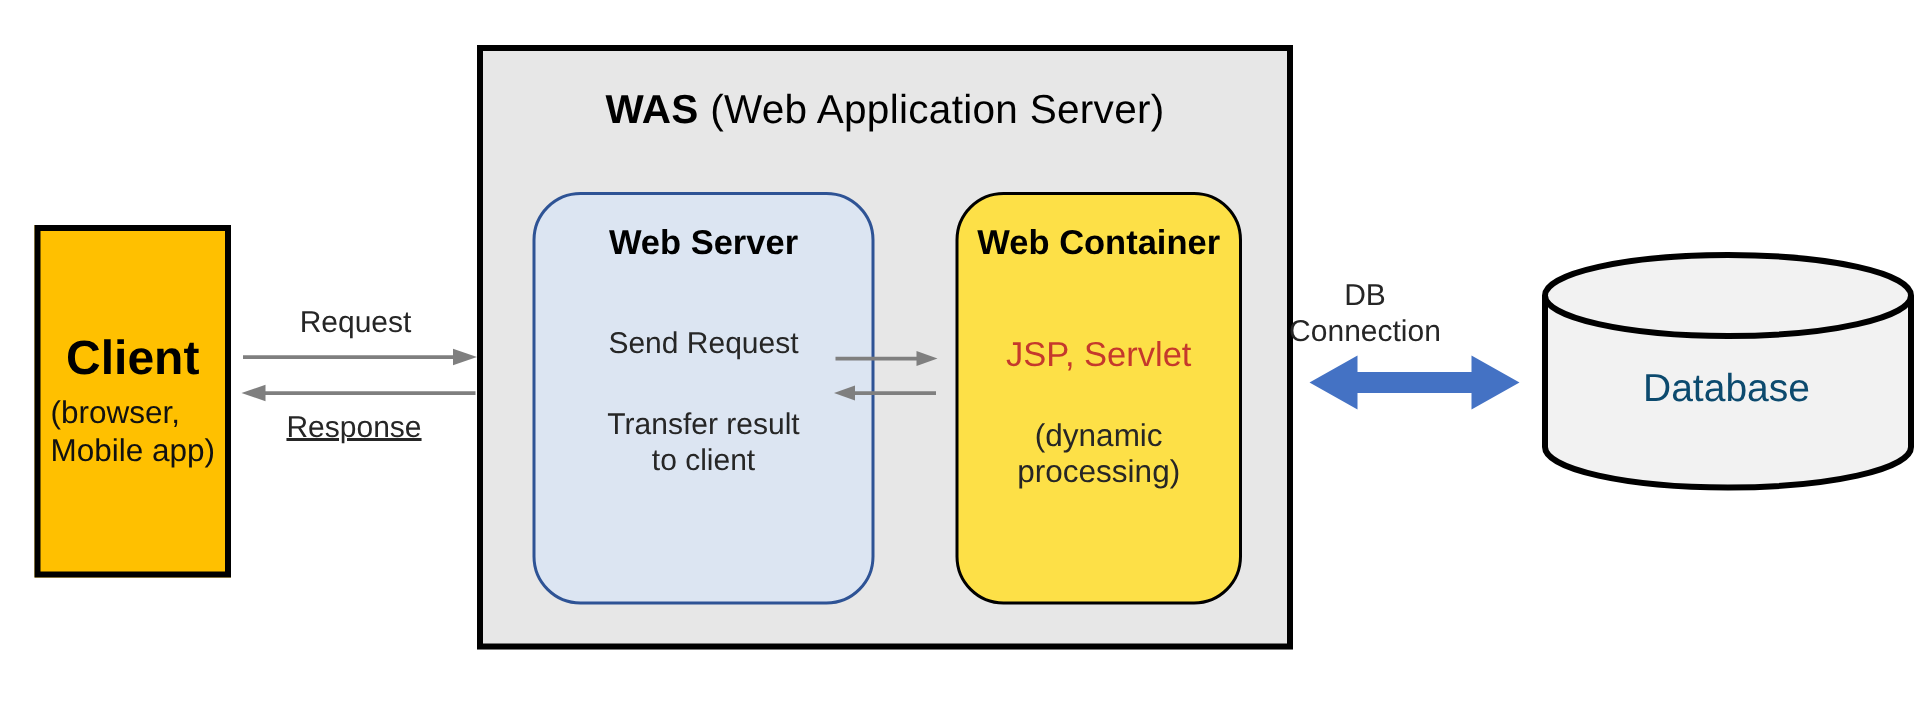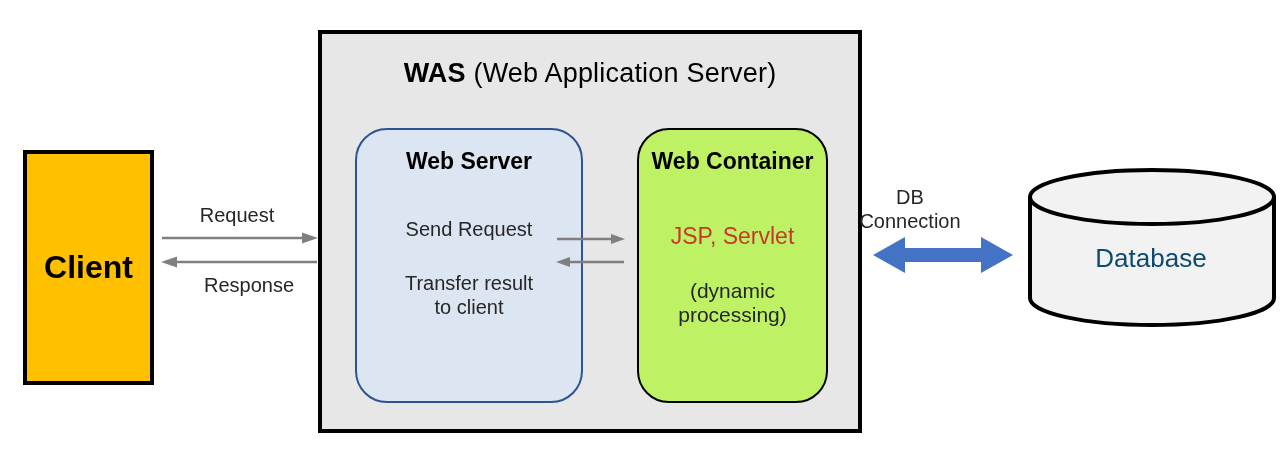--- a/index.html
+++ b/index.html
@@ -37,43 +37,47 @@
     text-align:center; color:#1a1a1a;
   }
   .ws-title { margin-top:17px; font-size:23px; font-weight:bold; color:#000; line-height:28px; }
   .ws-p  { font-size:20px; line-height:24px; margin:0; color:#262626; }
   .ws-p1 { margin-top:42px; }
   .ws-p2 { margin-top:30px; }
 
   
   .wc-box {
     position:absolute; left:637px; top:128px; width:191px; height:275px;
-    background:#bef264; border:2px solid #000; border-radius:32px;
+    background:#fde047; border:2px solid #000; border-radius:32px;
     text-align:center;
   }
   .wc-title { margin-top:17px; font-size:23px; font-weight:bold; color:#000; line-height:28px; }
   .wc-tech  { margin-top:48px; font-size:23px; line-height:26px; color:#C5392C; }
   .wc-note  { margin-top:30px; font-size:21px; line-height:24px; color:#262626; }
 
   
   .lbl { position:absolute; text-align:center; color:#262626; font-size:20px; line-height:24px; }
   .lbl-request  { left:162px; top:203px; width:150px; }
-  .lbl-response { left:174px; top:273px; width:150px; }
+  .lbl-response { left:161px; top:273px; width:150px;text-decoration:underline; }
   .lbl-db       { left:835px; top:185px; width:150px; }
   .lbl-database { left:1051px; top:243px; width:200px; font-size:26px; line-height:30px; color:#0c4a6e; }
 
   .overlay { position:absolute; left:0; top:0; width:1280px; height:467px; pointer-events:none; }
 </style>
 </head>
 <body>
 
 <div class="canvas">
 
   <div class="client-box">
     <div class="client-title">Client</div>
+    <div class="client-sub">
+      <div>(browser,</div>
+      <div>Mobile app)</div>
+    </div>
   </div>
 
   <div class="was-box">
     <div class="was-title">
       <span class="bold">WAS</span><span> (Web Application Server)</span>
     </div>
   </div>
 
   <div class="ws-box">
     <div class="ws-title">Web Server</div>

